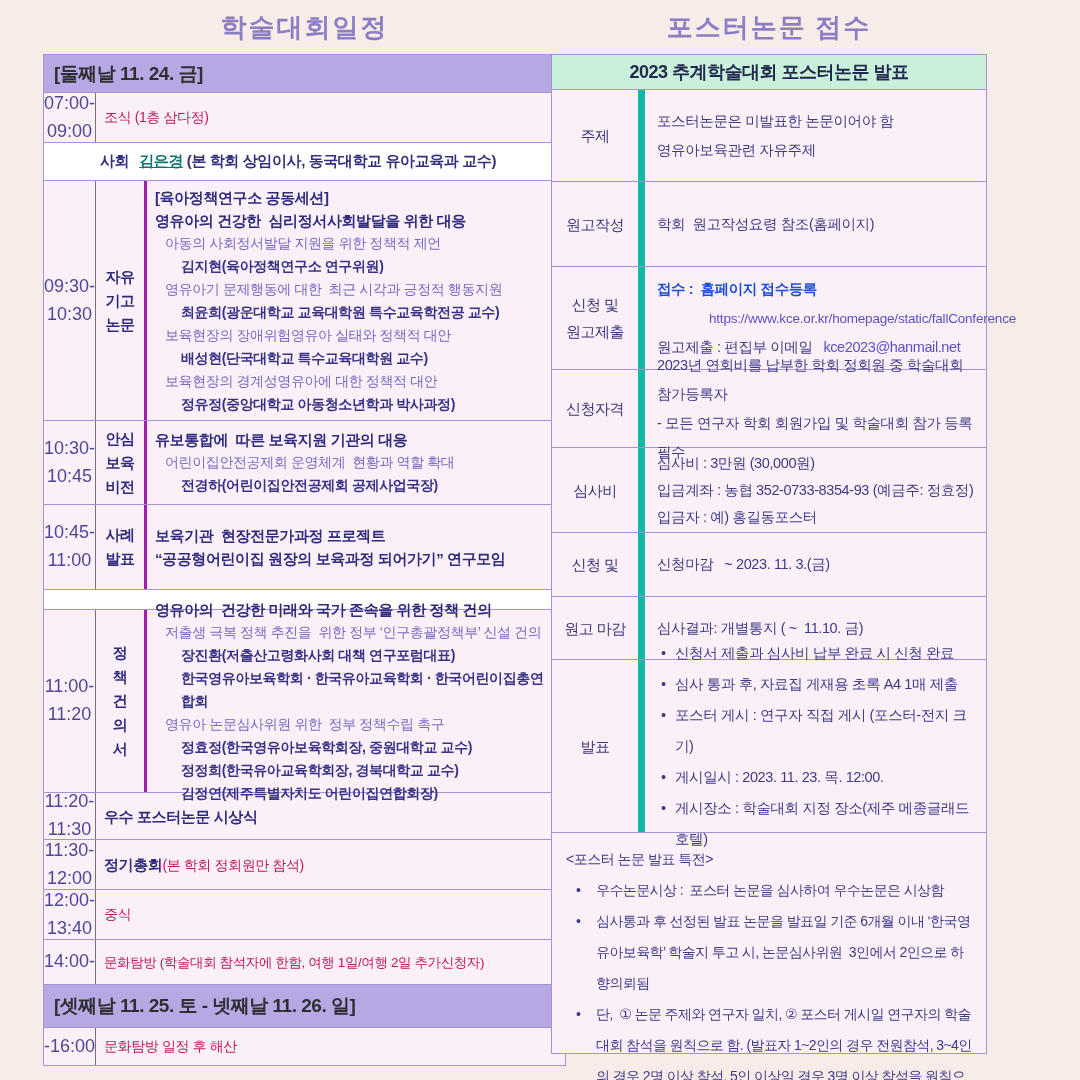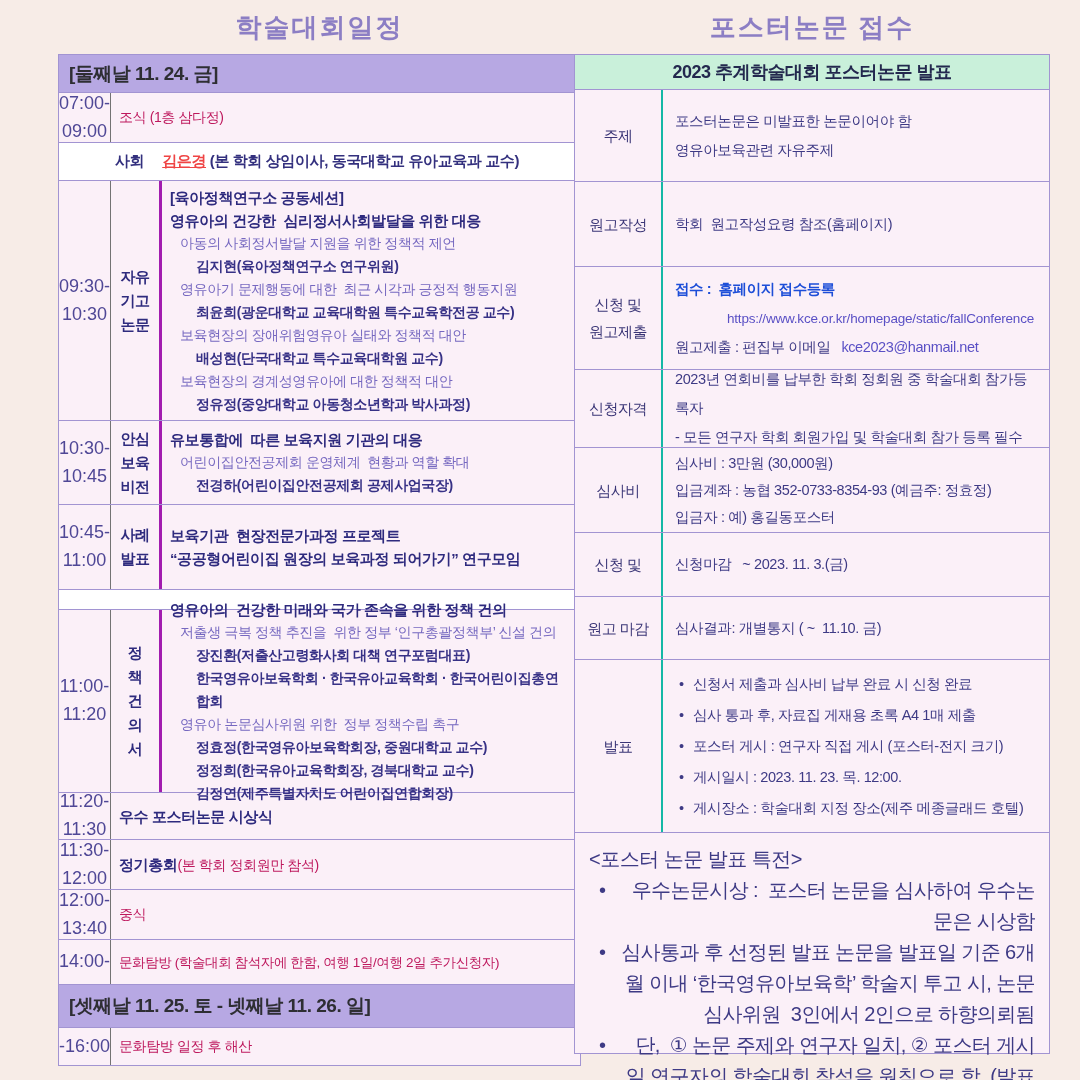--- a/index.html
+++ b/index.html
@@ -3,22 +3,22 @@
 <meta charset="utf-8">
 <style>
   html,body{margin:0;padding:0;}
   body{
     width:1080px;height:1080px;position:relative;overflow:hidden;
     background:#f7ece7;
     font-family:"Liberation Sans","DejaVu Sans",sans-serif;
     color:#3e3a85;
   }
   .panel{position:absolute;top:0;}
-  .panel-left{left:58px;width:523px;}
-  .panel-right{left:574px;width:476px;}
+  .panel-left{left:43px;width:523px;}
+  .panel-right{left:551px;width:436px;}
   .panel-title{
     height:54px;display:flex;align-items:center;justify-content:center;
     font-family:"Liberation Serif","DejaVu Serif",serif;
     font-size:26px;font-weight:700;color:#8c7ec4;letter-spacing:2px;
   }
   .table{
     border:1px solid #a294d2;background:#fbf0f8;
   }
   .row{
     display:flex;border-bottom:1px solid #a294d2;box-sizing:border-box;
@@ -53,45 +53,45 @@
   .s-h{color:#2e2a7e;font-weight:700;font-size:15px;}
   .s-t{color:#7668c0;font-size:14px;padding-left:10px;}
   .s-n{color:#373186;font-weight:600;font-size:14px;padding-left:26px;}
   .s-p{color:#be185d;font-size:14px;}
   .s-b{color:#2e2a7e;font-weight:700;font-size:15px;}
   .modcell{
     flex:1;display:flex;align-items:center;padding:0 12px;
     font-size:15px;letter-spacing:-0.4px;white-space:pre-wrap;
   }
   .mod-label{color:#33307e;font-weight:600;}
-  .mod-name{color:#ef4444;font-weight:700;margin-left:18px;text-decoration:underline;}
+  .mod-name{color:#0f766e;font-weight:700;margin-left:10px;text-decoration:underline;}
   .mod-rest{color:#33307e;font-weight:600;}
   .rlabel{
-    width:86px;flex:none;border-right:2px solid #14b8a6;
+    width:86px;flex:none;border-right:7px solid #14b8a6;
     display:flex;align-items:center;justify-content:center;text-align:center;
     white-space:pre-line;color:#3a3576;font-size:15px;line-height:1.8;letter-spacing:-0.5px;
   }
   .rbody{
     flex:1;min-width:0;padding:6px 12px;display:flex;flex-direction:column;justify-content:center;
     box-sizing:border-box;font-size:14.5px;color:#3e3a85;
   }
   .rbody .ln{line-height:29px;}
   .fee .ln{line-height:27px;}
   .bullets .ln{position:relative;padding-left:18px;line-height:31px;font-size:14.5px;}
   .bullets .ln::before{content:"•";position:absolute;left:4px;color:#3e3a85;}
   .reception-line{font-weight:600;color:#1d4ed8;line-height:29px;letter-spacing:-0.4px;}
   .url-line{padding-left:52px;line-height:29px;font-size:13.5px;letter-spacing:-0.2px;}
   .link{color:#5a50c5;}
   .email-line{line-height:29px;letter-spacing:-0.4px;}
   .notes{
     display:block;padding:10px 14px;box-sizing:border-box;background:#fbf0f8;
-    font-size:20px;color:#3e3a85;
+    font-size:14px;color:#3e3a85;
   }
   .notes-title{line-height:32px;letter-spacing:-0.5px;}
-  .nb{position:relative;padding-left:30px;line-height:31px;letter-spacing:-0.6px;white-space:pre-wrap;text-align:right;}
+  .nb{position:relative;padding-left:30px;line-height:31px;letter-spacing:-0.6px;white-space:pre-wrap;}
   .nb::before{content:"•";position:absolute;left:10px;}
 </style>
 </head>
 <body>
 
 <div class="panel panel-left">
   <div class="panel-title">학술대회일정</div>
 
   <div class="table">
 

